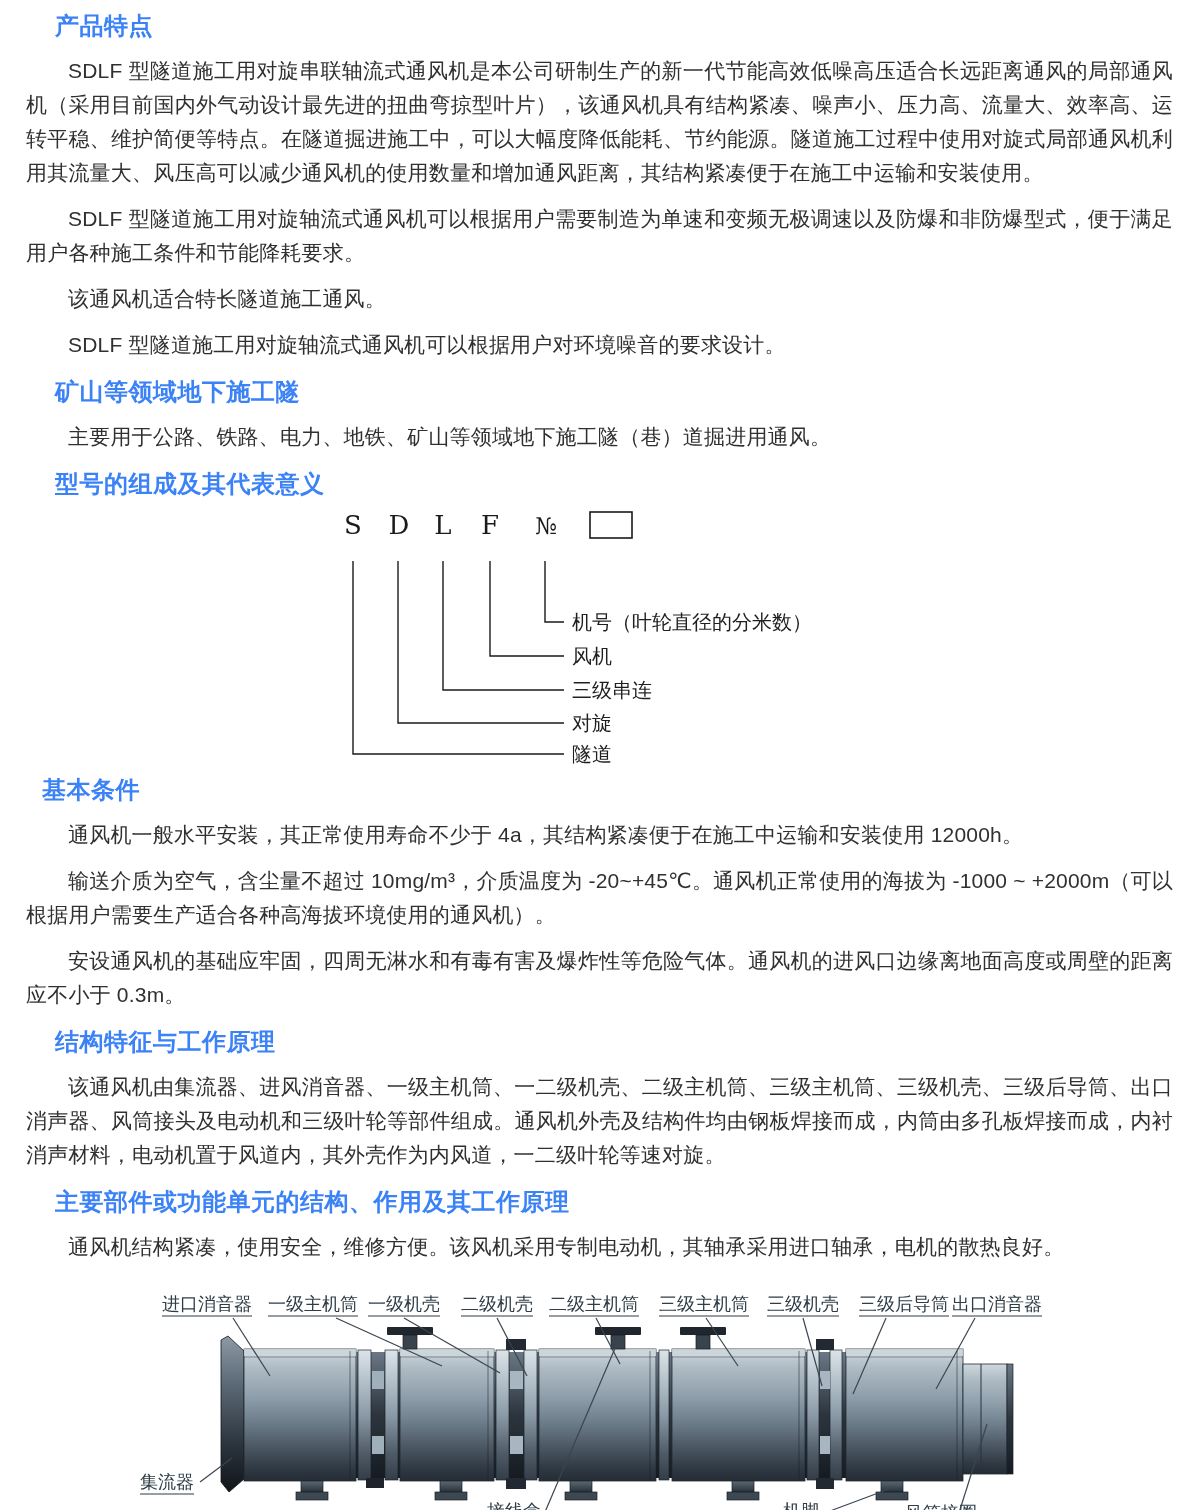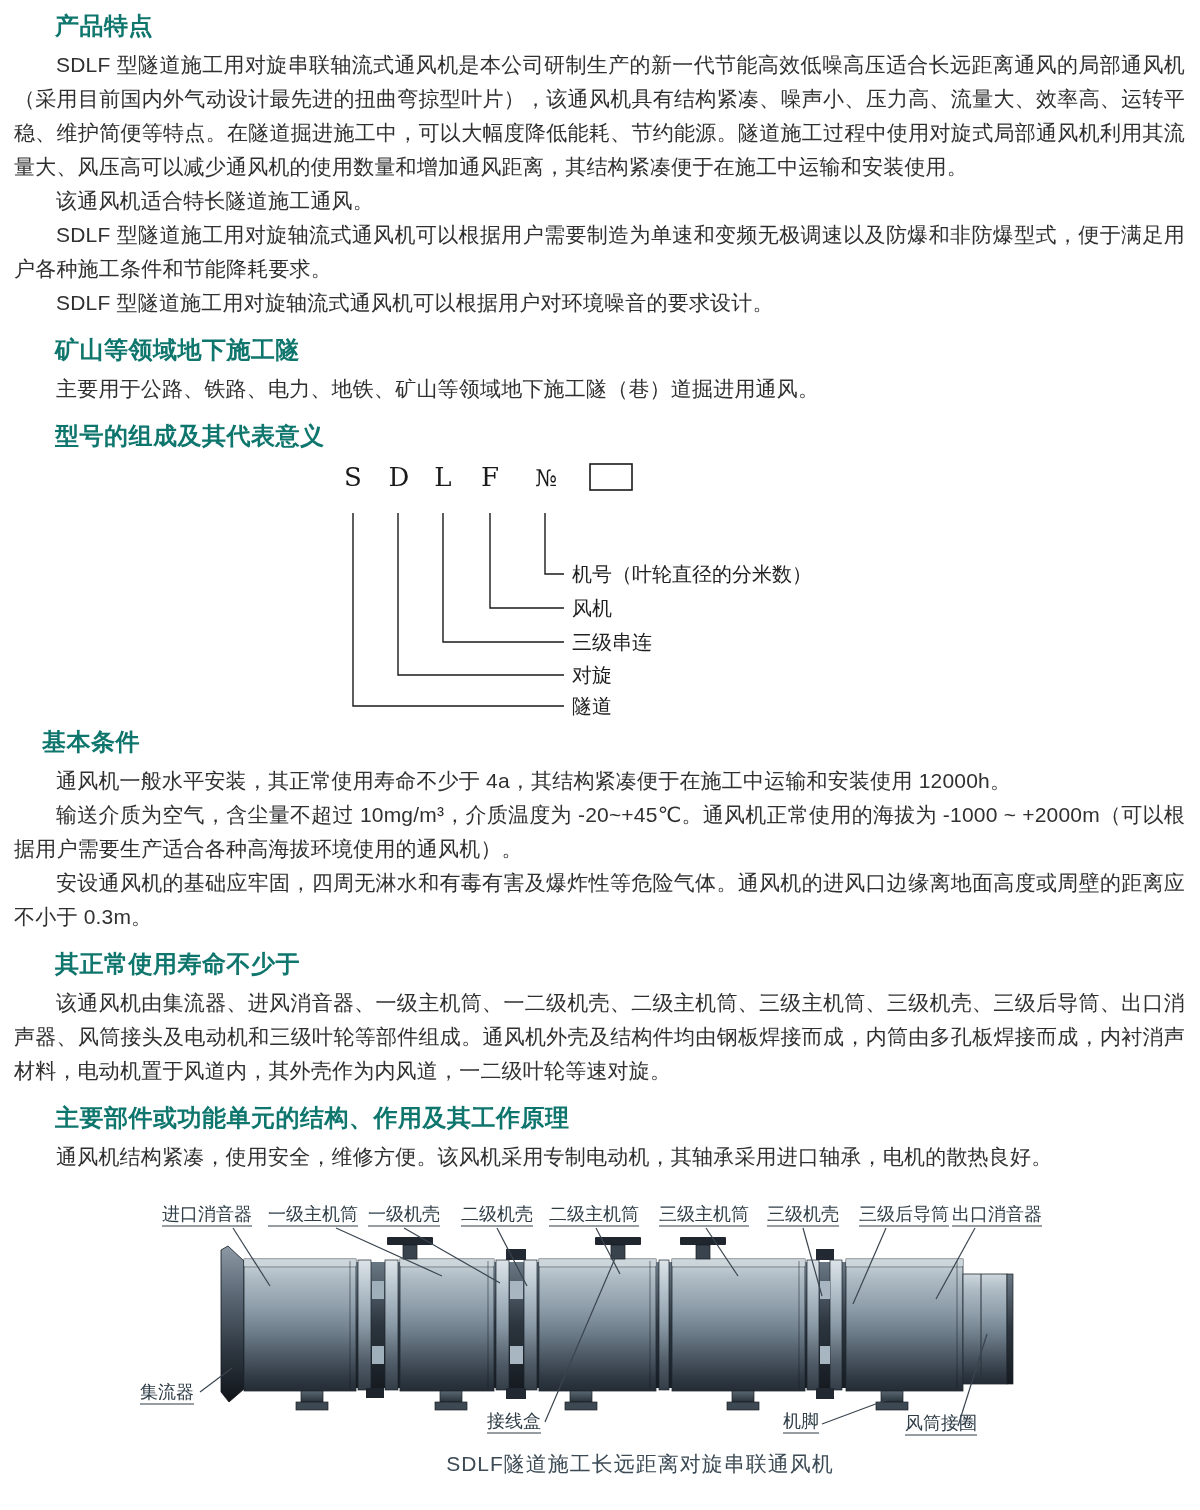--- a/index.html
+++ b/index.html
@@ -3,49 +3,49 @@
 <meta charset="utf-8">
 <style>
   html, body { margin: 0; padding: 0; background: #ffffff; }
   body {
     width: 1200px;
     font-family: "Liberation Sans", "DejaVu Sans", sans-serif;
     color: #303030;
   }
   .doc { padding: 6px 15px 0 14px; }
   h2.sec-heading {
-    color: #0f766e;
+    color: #3b82f6;
     font-size: 24px;
     font-weight: bold;
     margin: 14px 0 6px 41px;
     letter-spacing: 0.5px;
   }
   section:first-child h2.sec-heading { margin-top: 4px; }
   p.para {
     font-size: 21px;
     line-height: 34px;
-    margin: 0;
+    margin: 12px;
     text-indent: 42px;
     text-align: justify;
     letter-spacing: 0.2px;
   }
   svg.model-svg { display: block; margin-top: 4px; }
   figure.fan-fig { margin: 12px 0 0 0; }
   .mono-letter { font-family: "DejaVu Serif", "Liberation Serif", serif; }
 </style>
 </head>
 <body>
 
 <div class="doc">
 
   <section>
     <h2 class="sec-heading">产品特点</h2>
     <p class="para">SDLF 型隧道施工用对旋串联轴流式通风机是本公司研制生产的新一代节能高效低噪高压适合长远距离通风的局部通风机（采用目前国内外气动设计最先进的扭曲弯掠型叶片），该通风机具有结构紧凑、噪声小、压力高、流量大、效率高、运转平稳、维护简便等特点。在隧道掘进施工中，可以大幅度降低能耗、节约能源。隧道施工过程中使用对旋式局部通风机利用其流量大、风压高可以减少通风机的使用数量和增加通风距离，其结构紧凑便于在施工中运输和安装使用。</p>
+    <p class="para">SDLF 型隧道施工用对旋轴流式通风机可以根据用户需要制造为单速和变频无极调速以及防爆和非防爆型式，便于满足用户各种施工条件和节能降耗要求。</p>
     <p class="para">该通风机适合特长隧道施工通风。</p>
-    <p class="para">SDLF 型隧道施工用对旋轴流式通风机可以根据用户需要制造为单速和变频无极调速以及防爆和非防爆型式，便于满足用户各种施工条件和节能降耗要求。</p>
     <p class="para">SDLF 型隧道施工用对旋轴流式通风机可以根据用户对环境噪音的要求设计。</p>
   </section>
 
   <section>
     <h2 class="sec-heading">矿山等领域地下施工隧</h2>
     <p class="para">主要用于公路、铁路、电力、地铁、矿山等领域地下施工隧（巷）道掘进用通风。</p>
   </section>
 
   <section>
     <h2 class="sec-heading">型号的组成及其代表意义</h2>
@@ -81,21 +81,21 @@
   </section>
 
   <section>
     <h2 class="sec-heading" style="margin-top:0;margin-left:28px;">基本条件</h2>
     <p class="para">通风机一般水平安装，其正常使用寿命不少于 4a，其结构紧凑便于在施工中运输和安装使用 12000h。</p>
     <p class="para">输送介质为空气，含尘量不超过 10mg/m³，介质温度为 -20~+45℃。通风机正常使用的海拔为 -1000 ~ +2000m（可以根据用户需要生产适合各种高海拔环境使用的通风机）。</p>
     <p class="para">安设通风机的基础应牢固，四周无淋水和有毒有害及爆炸性等危险气体。通风机的进风口边缘离地面高度或周壁的距离应不小于 0.3m。</p>
   </section>
 
   <section>
-    <h2 class="sec-heading">其正常使用寿命不少于</h2>
+    <h2 class="sec-heading">结构特征与工作原理</h2>
     <p class="para">该通风机由集流器、进风消音器、一级主机筒、一二级机壳、二级主机筒、三级主机筒、三级机壳、三级后导筒、出口消声器、风筒接头及电动机和三级叶轮等部件组成。通风机外壳及结构件均由钢板焊接而成，内筒由多孔板焊接而成，内衬消声材料，电动机置于风道内，其外壳作为内风道，一二级叶轮等速对旋。</p>
   </section>
 
   <section>
     <h2 class="sec-heading">主要部件或功能单元的结构、作用及其工作原理</h2>
     <p class="para">通风机结构紧凑，使用安全，维修方便。该风机采用专制电动机，其轴承采用进口轴承，电机的散热良好。</p>
   </section>
 
   <figure class="fan-fig">
     <svg width="1171" height="300" viewBox="0 0 1171 300" xmlns="http://www.w3.org/2000/svg">

